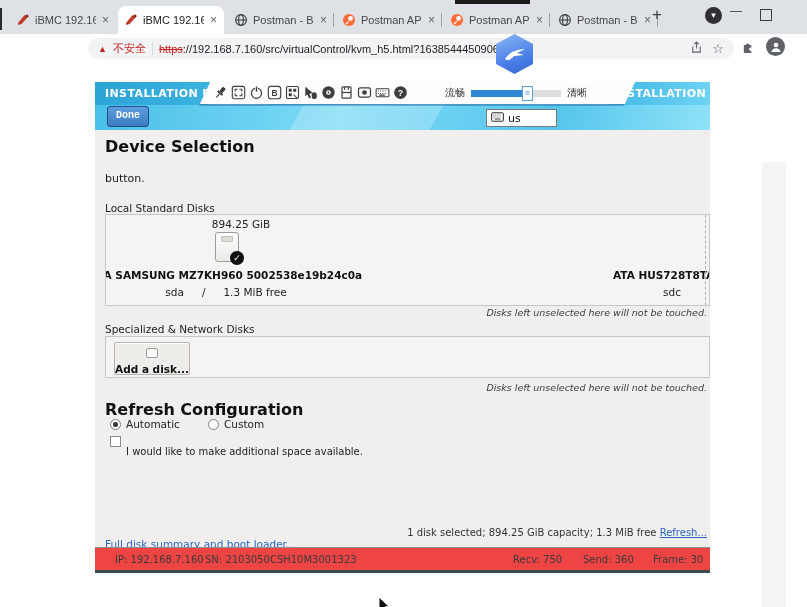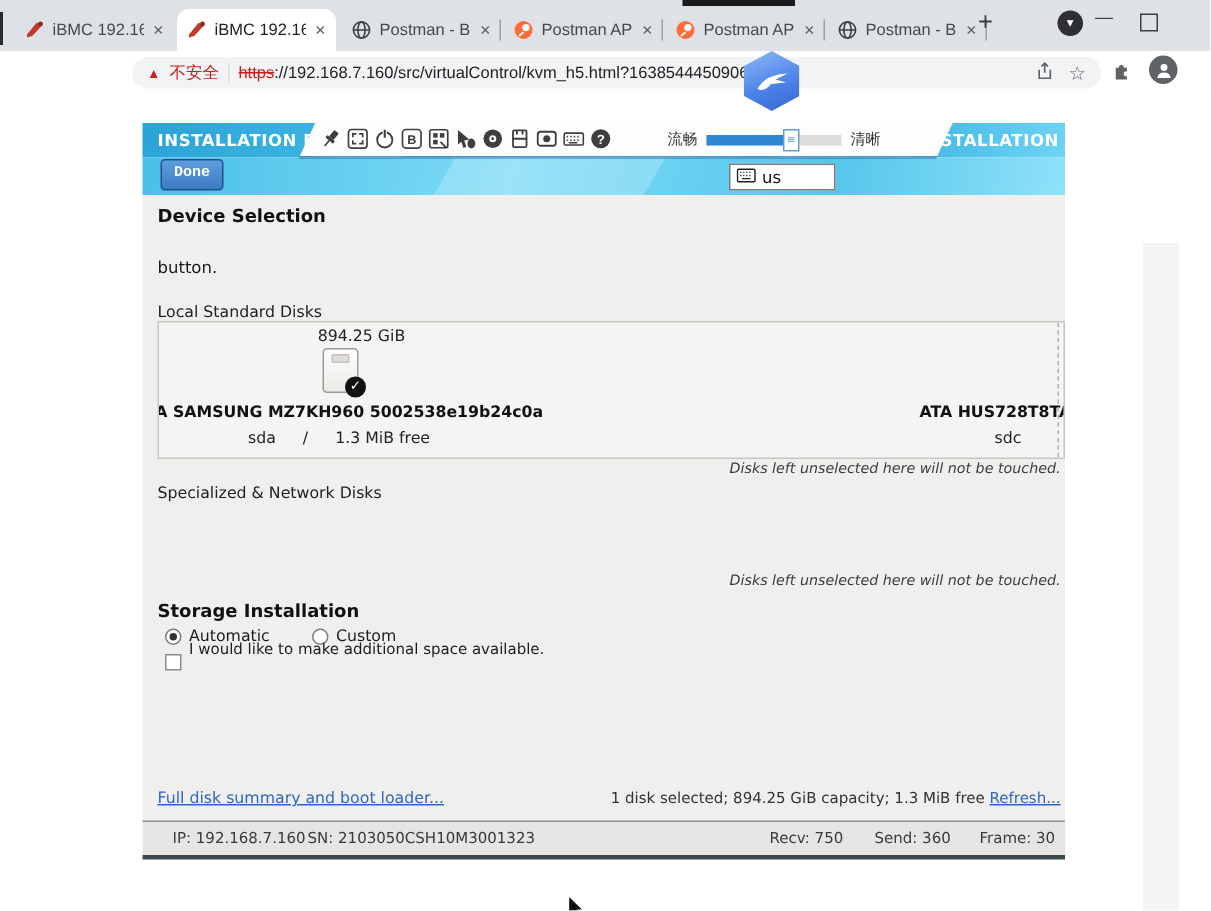--- a/index.html
+++ b/index.html
@@ -71,21 +71,21 @@
            text-align:center;color:#5c9fd6;}
   .donebtn{position:absolute;left:12px;top:24px;width:40px;height:19px;border-radius:3px;
            background:linear-gradient(#5d9ede,#3c7cc2);border:1px solid #1f5088;color:#fff;
            font-size:10px;font-weight:bold;text-align:center;line-height:18px;cursor:pointer;
            font-family:Liberation Mono, monospace;}
   .usbox{position:absolute;left:391px;top:27px;width:71px;height:18px;background:#fff;
          border:1px solid #7a7a7a;box-sizing:border-box;display:flex;align-items:center;
          gap:4px;padding:0 4px;font-size:11px;color:#111;cursor:pointer;}
   .content{position:absolute;left:0;top:48px;width:615px;height:417px;background:#f0efee;
            color:#1a1a1a;}
-  .h-main{position:absolute;left:10px;font-size:12px;font-weight:bold;color:#111;}
+  .h-main{position:absolute;left:10px;font-size:16px;font-weight:bold;color:#111;}
   .h-sub{position:absolute;left:10px;font-size:10.5px;font-weight:normal;color:#222;}
   .para{position:absolute;left:10px;font-size:11px;color:#1c1c1c;}
   .panel{position:absolute;left:10px;width:605px;background:#f5f4f2;border:1px solid #c8c6c2;
          box-sizing:border-box;overflow:hidden;}
   .cell{position:absolute;top:0;width:240px;height:90px;}
   .cap{position:absolute;left:15px;top:3px;width:100%;text-align:center;font-size:10.5px;color:#222;}
   .diskicon{position:absolute;left:50%;top:17px;margin-left:-11px;width:22px;height:28px;
             border:1px solid #9b9b9b;border-radius:3px;
             background:linear-gradient(#fefefe,#eceae6);}
   .diskicon .slot{position:absolute;left:5px;top:3px;width:10px;height:4px;background:#e0ddd8;
@@ -108,23 +108,23 @@
                  border-radius:2px;background:#fbfaf8;margin-top:3px;}
   .adddisk .lbl{font-size:10.5px;font-weight:bold;color:#111;display:block;margin-top:1px;}
   .radio{position:absolute;width:11px;height:11px;border:1px solid #7f7d79;border-radius:50%;
          background:#fff;box-sizing:border-box;cursor:pointer;}
   .radio.sel::after{content:"";position:absolute;left:2px;top:2px;width:5px;height:5px;
                     border-radius:50%;background:#333;}
   .rlabel{position:absolute;font-size:10.5px;color:#1c1c1c;}
   .checkbox{position:absolute;width:11px;height:11px;border:1px solid #8a8a8a;background:#fff;
             box-sizing:border-box;cursor:pointer;}
   .link{color:#2b66c2;text-decoration:underline;cursor:pointer;}
-  .footrow-left{position:absolute;left:10px;top:396px;font-size:10.5px;}
+  .footrow-left{position:absolute;left:10px;top:408px;font-size:10.5px;}
   .footrow-right{position:absolute;right:3px;top:397px;font-size:10px;color:#333;}
-  .statusbar{position:absolute;left:0;top:465px;width:615px;height:23px;background:#e5e5e5;
+  .statusbar{position:absolute;left:0;top:465px;width:615px;height:23px;background:#ef4444;
              border-top:1px solid #8f8f8f;box-sizing:border-box;font-size:10px;color:#3a3a3a;}
   .statusbar span{position:absolute;top:6px;white-space:nowrap;}
   .darkbar{position:absolute;left:0;top:488px;width:615px;height:3px;background:#3d4a4d;}
   .cursor{position:absolute;left:378px;top:534px;z-index:40;}
 </style>
 </head>
 <body>
 
 <div class="canvas">
 
@@ -364,32 +364,38 @@
             <div class="dname">ATA HUS728T8TAL</div>
             <div class="ddetails"><span>sdc</span></div>
           </div>
           <div class="cutedge"></div>
         </div>
 
         <div class="note" style="top:177px">Disks left unselected here will not be touched.</div>
 
         <div class="h-sub" style="top:193px">Specialized &amp; Network Disks</div>
 
+        <div class="panel" style="top:206px;height:42px;">
+          <div class="adddisk">
+            <span class="mini"></span>
+            <span class="lbl">Add a disk...</span>
+          </div>
+        </div>
 
         <div class="note" style="top:252px">Disks left unselected here will not be touched.</div>
 
-        <div class="h-main" style="top:270px">Storage Installation</div>
+        <div class="h-main" style="top:270px">Refresh Configuration</div>
 
         <div class="radio sel" style="left:15px;top:289px"></div>
         <div class="rlabel" style="left:31px;top:288px">Automatic</div>
         <div class="radio" style="left:113px;top:289px"></div>
         <div class="rlabel" style="left:129px;top:288px">Custom</div>
 
         <div class="checkbox" style="left:15px;top:306px"></div>
-        <div class="rlabel" style="left:31px;top:298px;font-size:10px">I would like to make additional space available.</div>
+        <div class="rlabel" style="left:31px;top:316px;font-size:10px">I would like to make additional space available.</div>
 
         <div class="footrow-left">
           <span class="link">Full disk summary and boot loader...</span>
         </div>
         <div class="footrow-right">
           <span>1 disk selected; 894.25 GiB capacity; 1.3 MiB free</span>
           <span class="link" style="margin-left:0">Refresh...</span>
         </div>
       </div>
 

